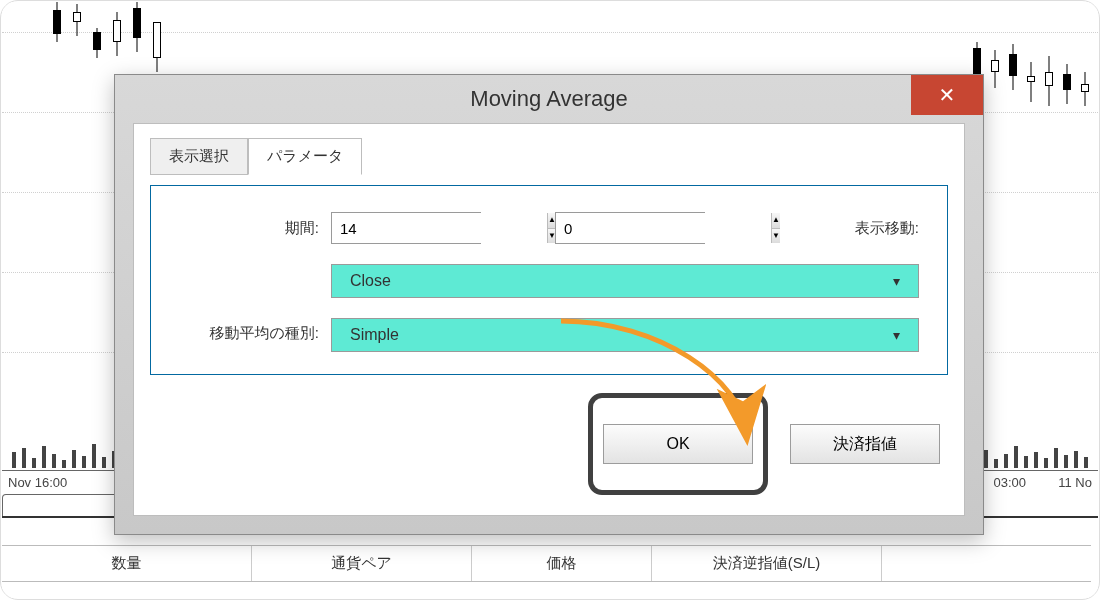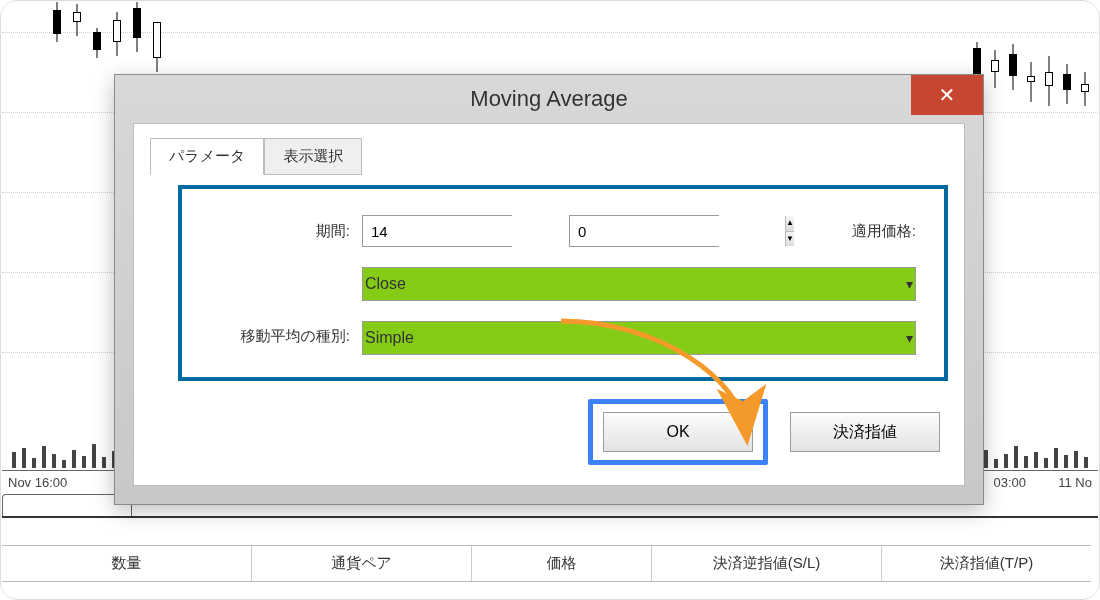--- a/index.html
+++ b/index.html
@@ -129,64 +129,63 @@
     border: 1px solid #bdbdbd;
     font-size:15px;
     cursor:pointer;
     background:#efefef;
   }
   .tab.active {
     background:#fff;
     border-bottom-color:#fff;
   }
   .fieldset {
-    border:4px solid #0369a1;
+    border:1px solid #0369a1;
     padding: 26px 28px 22px 28px;
     display:grid;
     grid-template-columns: 140px 1fr 140px 1fr;
     row-gap: 20px;
     column-gap: 12px;
     align-items:center;
-    margin-left:28px;
   }
   .lbl { text-align:right; font-size:15px; color:#333; }
   .spin {
     display:flex; align-items:stretch; width: 150px;
     border:1px solid #9a9a9a; height:32px; background:#fff;
   }
   .spin input {
     flex:1; border:none; padding:0 8px; font-size:15px; outline:none;
   }
   .spin .btns { display:flex; flex-direction:column; width:26px; border-left:1px solid #bbb;}
   .spin .btns button {
     flex:1; border:none; background:linear-gradient(#f7f7f7,#dcdcdc);
     font-size:8px; cursor:pointer; padding:0; line-height:1;
   }
   .spin .btns button:first-child{border-bottom:1px solid #bbb;}
   .sel {
     grid-column: 2 / 5;
-    height:34px; border:1px solid #9a9a9a; background:#84cc16;
+    height:34px; border:1px solid #9a9a9a; background:#5eead4;
     display:flex; align-items:center; justify-content:space-between;
-    padding:0 2px; font-size:16px; cursor:pointer;
+    padding:0 18px; font-size:16px; cursor:pointer;
   }
   .sel .chev { font-size:14px; }
   .footer {
     display:flex; justify-content:flex-end; gap:22px;
     padding: 18px 8px 0 0;
   }
   .btn {
     min-width: 150px; height:40px;
     border:1px solid #9c9c9c;
     background: linear-gradient(#fcfcfc,#e3e3e3);
     font-size:16px; cursor:pointer;
   }
   .ok-wrap {
-    border: 5px solid #3b82f6;
-    border-radius: 2px;
-    padding: 8px 10px;
+    border: 5px solid #404040;
+    border-radius: 14px;
+    padding: 26px 10px;
     box-shadow: 0 0 0 4px #fff inset;
   }
 
   .arrow {
     position:absolute;
     pointer-events:none;
   }
 </style>
 </head>
 <body>
@@ -290,55 +289,54 @@
       <span class="time-label" style="right:6px">11 No</span>
     </div>
     <div class="tab-ridge"></div>
     <div class="divider-main"></div>
 
     <div class="bottom-header">
       <div class="col" style="width:250px">数量</div>
       <div class="col" style="width:220px">通貨ペア</div>
       <div class="col" style="width:180px">価格</div>
       <div class="col" style="width:230px">決済逆指値(S/L)</div>
-      <div class="col" style="flex:1;border-right:none">決済指値(T/P)</div>
     </div>
   </div>
 
   <div class="dialog">
     <div class="titlebar">
       <span>Moving Average</span>
       <div class="close-btn">
         <span>✕</span>
       </div>
     </div>
     <div class="dialog-body">
       <div class="tabs">
+        <div class="tab">表示選択</div>
         <div class="tab active">パラメータ</div>
-        <div class="tab">表示選択</div>
       </div>
 
       <div class="fieldset">
         <div class="lbl">期間:</div>
         <div class="spin">
           <input value="14" style="">
           <div class="btns">
             <button>▲</button>
             <button>▼</button>
           </div>
         </div>
         <div class="spin">
           <input value="0" style="">
           <div class="btns">
             <button>▲</button>
             <button>▼</button>
           </div>
         </div>
 
-        <div class="lbl">適用価格:</div>
+        <div class="lbl">表示移動:</div>
         <div class="sel">
           <span>Close</span>
           <span class="chev">▾</span>
         </div>
 
         <div class="lbl" style="align-self:start; padding-top:6px">移動平均の種別:</div>
         <div class="sel">
           <span>Simple</span>
           <span class="chev">▾</span>
         </div>

